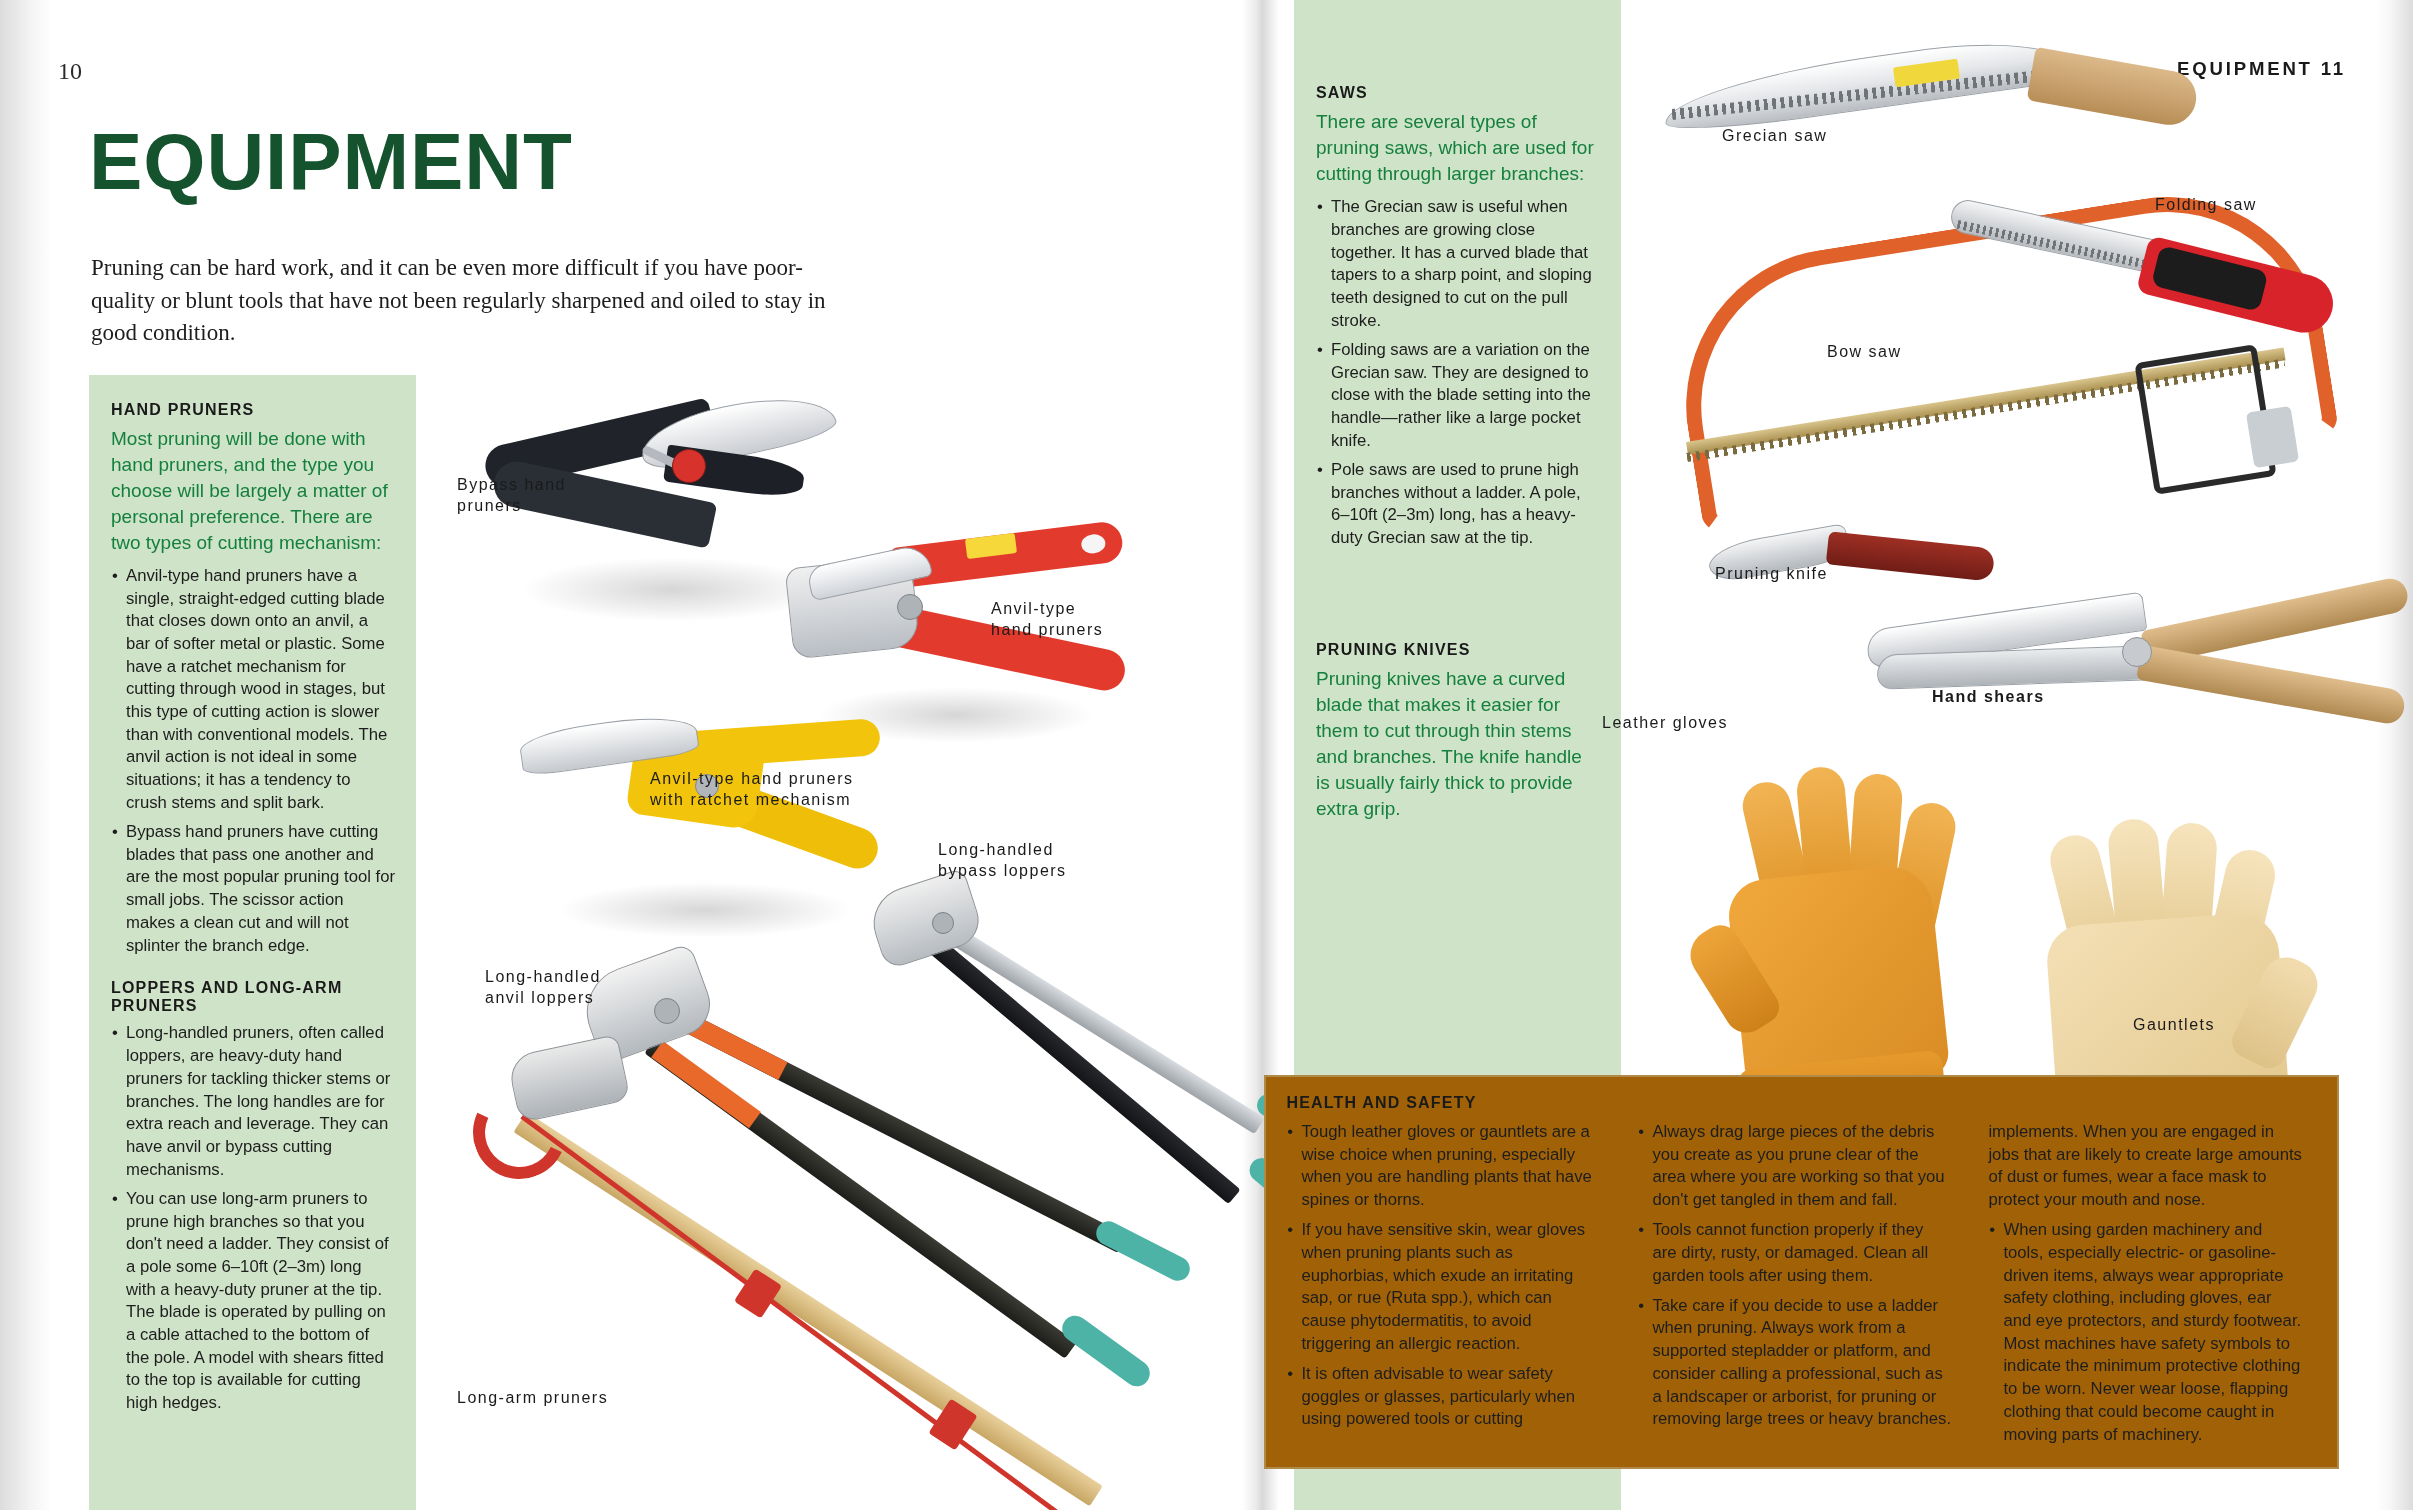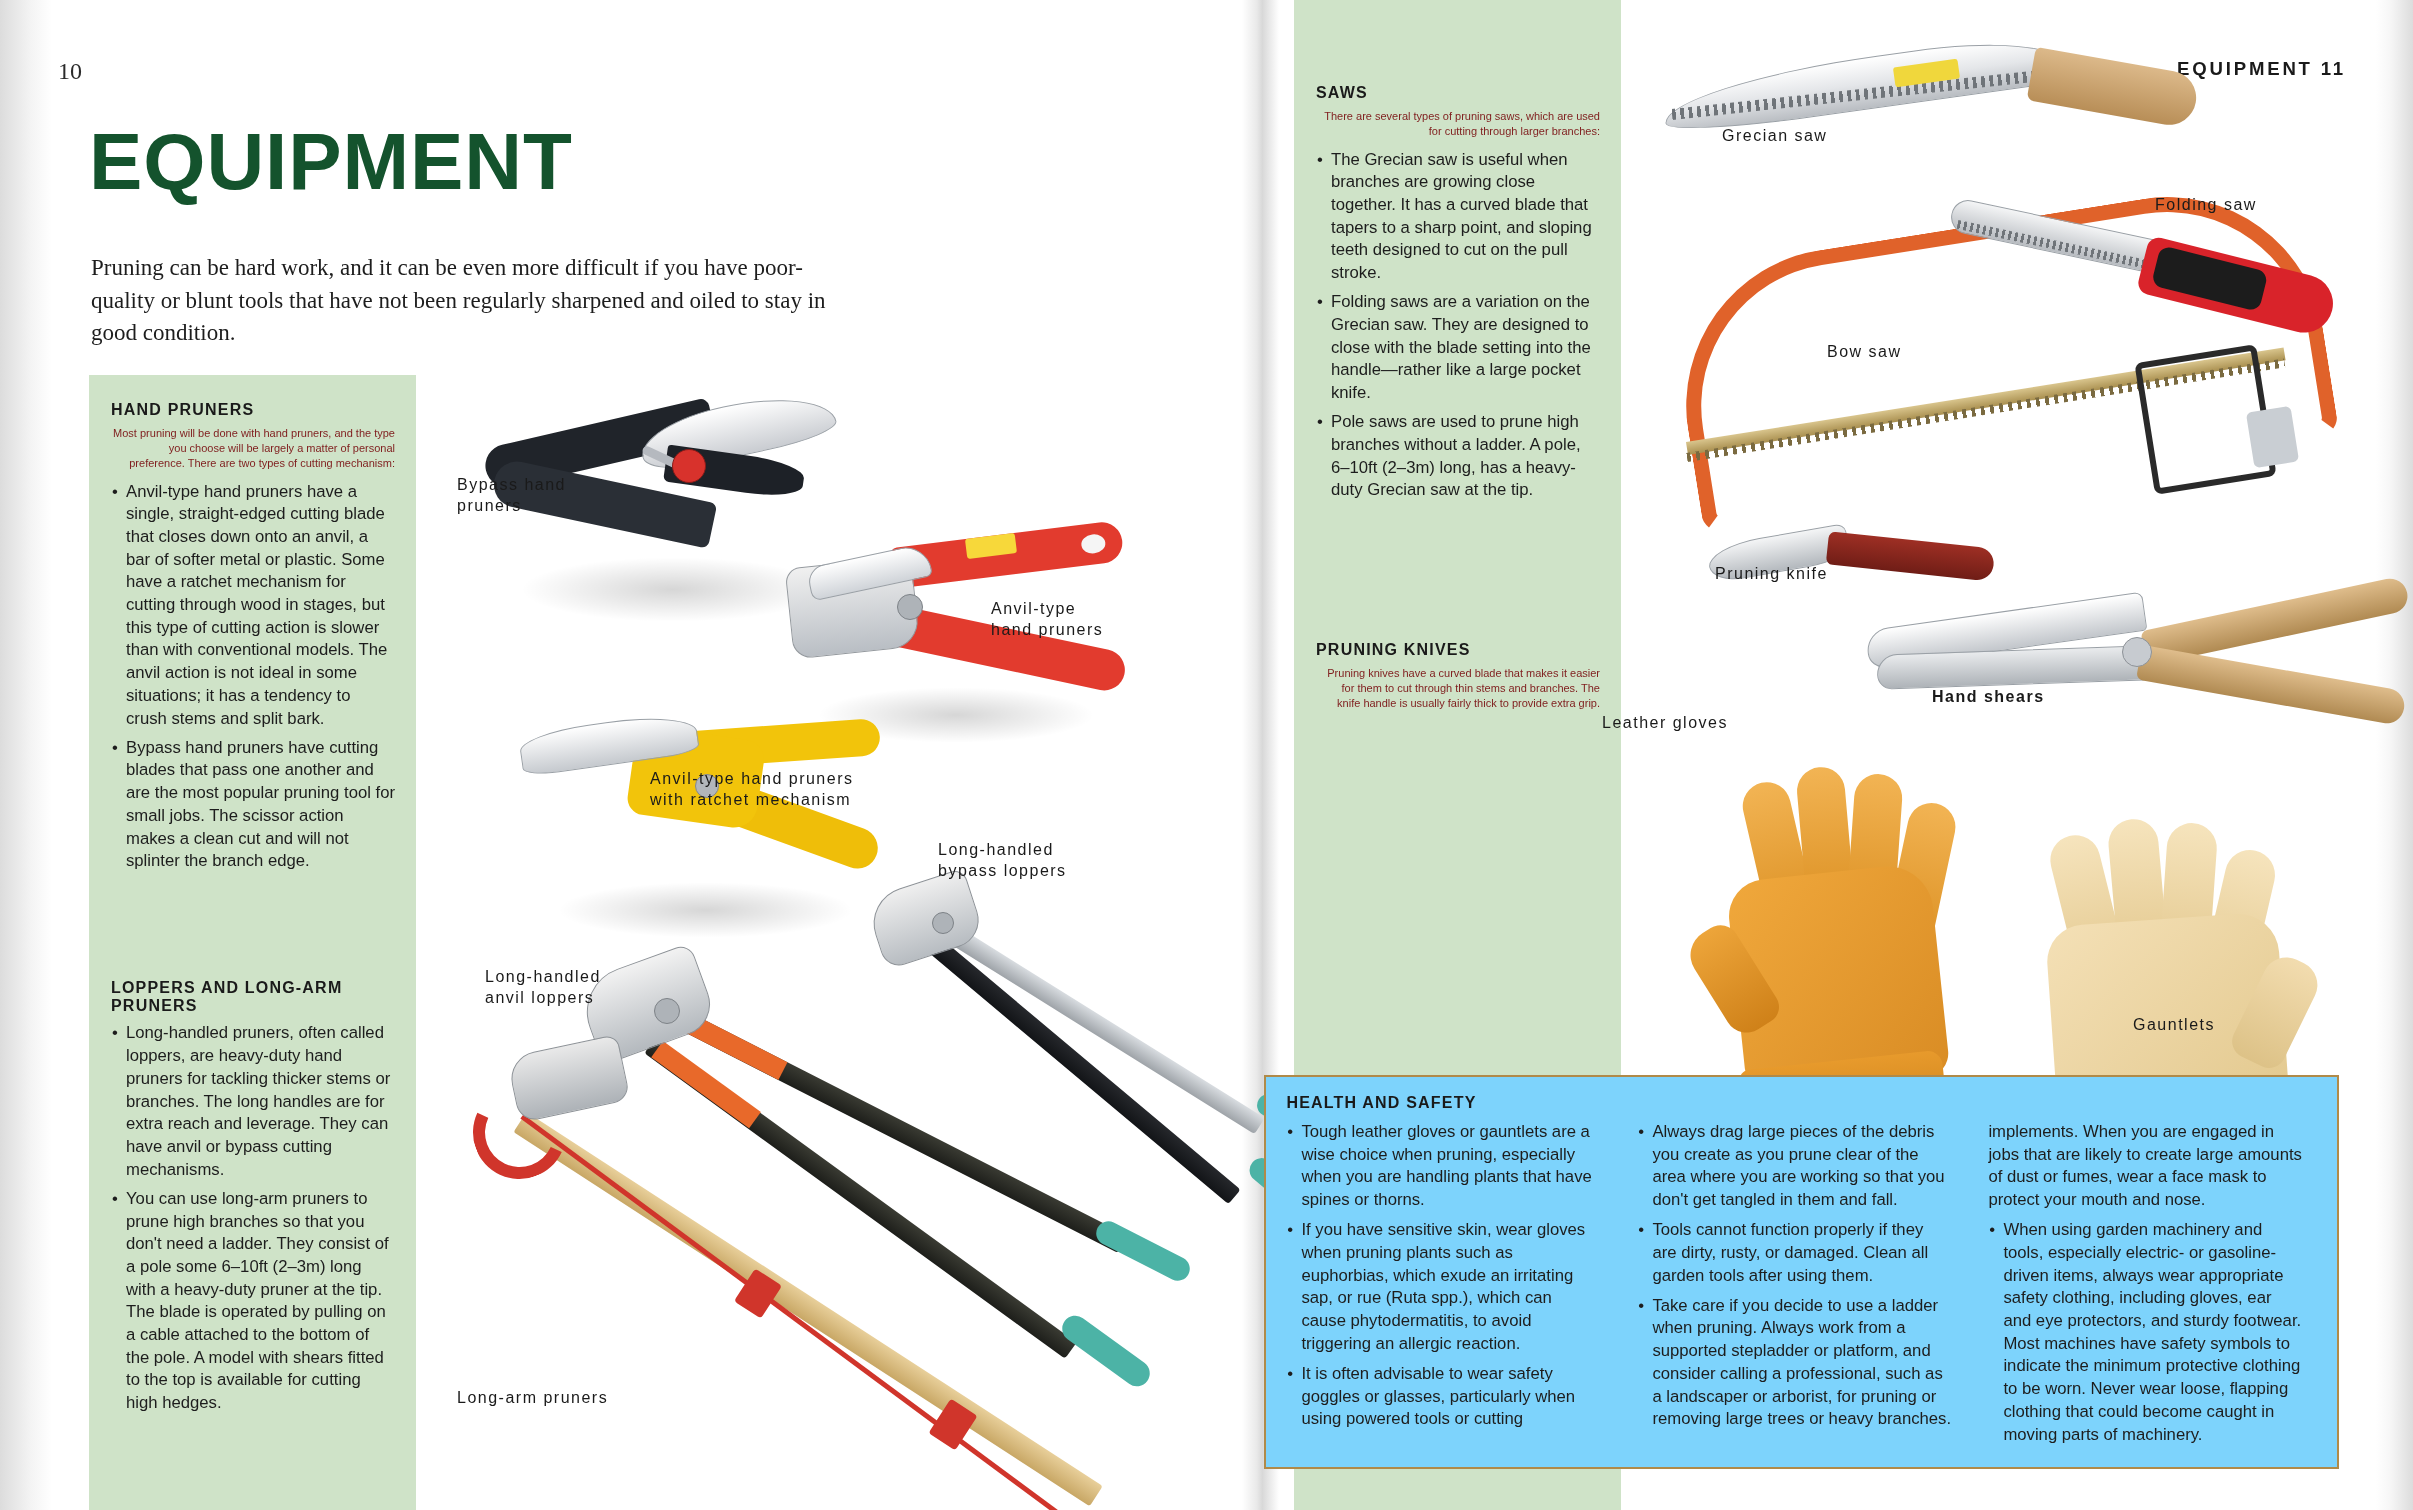--- a/index.html
+++ b/index.html
@@ -105,25 +105,24 @@
     width: 284px;
   }
   .panel-h {
     font-size: 16px;
     font-weight: bold;
     letter-spacing: 1.2px;
     color: #1a1a1a;
     margin: 0 0 7.4px 0;
   }
   .panel-p {
-    font-size: 11px;
+    font-size: 19px;
     line-height: 1.36;
-    color: #7f1d1d;
+    color: #15803d;
     margin: 0 0 9.3px 0;
-    text-align: right;
   }
   ul.panel-list {
     margin: 0 0 11px 0;
     padding: 0;
     list-style: none;
   }
   ul.panel-list li {
     position: relative;
     padding-left: 15px;
     font-size: 16.7px;
@@ -148,21 +147,21 @@
   }
 
   
   #safety-box {
     position: absolute;
     left: 1264px;
     top: 1075px;
     width: 1075px;
     height: 394px;
     border: 2.8px solid #b08a49;
-    background: #7dd3fc;
+    background: #a16207;
     box-sizing: border-box;
   }
   #safety-box .inner {
     position: absolute;
     left: 20.4px; top: 16.7px; right: 20.4px; bottom: 13px;
   }
   .safety-title {
     font-size: 16px;
     font-weight: bold;
     letter-spacing: 1.2px;

